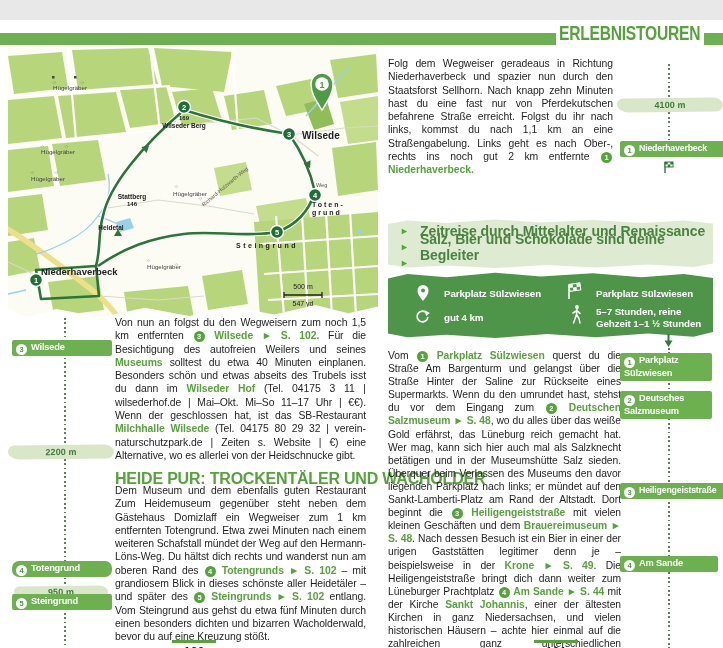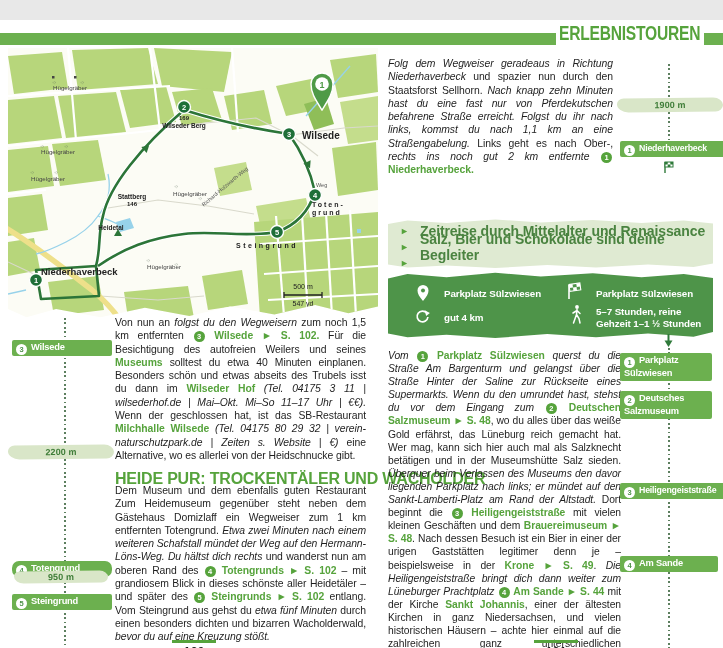--- a/index.html
+++ b/index.html
@@ -15,21 +15,21 @@
 
   
   #map-wrap{position:absolute;left:8px;top:28px;width:370px;height:272px;
             clip-path:polygon(0 0,100% 0,100% 95%,92% 97.5%,83% 94.5%,72% 98%,60% 95%,49% 98.5%,37% 95.5%,25% 99%,13% 96%,5% 99%,0 96%);}
   #map-wrap svg{display:block;}
   .map-lbl{font-family:"Liberation Sans","DejaVu Sans",sans-serif;}
 
   
   .body-text{position:absolute;font-size:10.4px;line-height:13.3px;text-align:justify;
              color:#1e1e1e;letter-spacing:-.05px;}
-  .seg-i{font-style:italic;}
+  .seg-i{}
   .seg-g{color:#56a33c;font-weight:700;}
   .seg-num{display:inline-block;width:11px;height:11px;border-radius:50%;background:#56a33c;
            color:#fff;font-size:7.5px;font-weight:800;line-height:11px;text-align:center;
            font-style:normal;margin:0 1px;vertical-align:0;}
   #left-subhead{position:absolute;left:115px;top:450px;width:255px;font-size:16px;font-weight:800;
                 color:#56a33c;letter-spacing:-.2px;white-space:nowrap;}
 
   
   #tour2-heading{position:absolute;left:388px;top:164px;display:flex;align-items:center;gap:8px;}
   .tour-title{font-size:17.5px;font-weight:800;color:#56a33c;letter-spacing:-.3px;white-space:nowrap;
@@ -227,38 +227,38 @@
   <div class="dotline" style="left:64px;top:298px;height:348px;"></div>
   <div class="stop-bar" style="left:12px;top:320px;width:100px;height:16px;">
     <span class="badge">3</span><span>Wilsede</span>
   </div>
   <div class="dist-band" style="left:8px;top:425px;width:106px;height:14px;">
     <span>2200 m</span>
   </div>
   <div class="stop-bar" style="left:12px;top:541px;width:100px;height:16px;border-radius:7px;">
     <span class="badge">4</span><span>Totengrund</span>
   </div>
-  <div class="dist-band" style="left:14px;top:551px;width:94px;height:12px;">
+  <div class="dist-band" style="left:14px;top:566px;width:94px;height:12px;">
     <span>950 m</span>
   </div>
   <div class="stop-bar" style="left:12px;top:574px;width:100px;height:16px;">
     <span class="badge">5</span><span>Steingrund</span>
   </div>
 
   <div class="body-text" style="left:115px;top:296px;width:251px;"><span class="seg-n">Von nun an </span><span class="seg-i">folgst du den Wegweisern</span><span class="seg-n"> zum noch 1,5 km entfernten </span><span class="seg-num">3</span><span class="seg-g"> Wilsede ► S. 102.</span><span class="seg-n"> Für die Besichtigung des autofreien Weilers und seines </span><span class="seg-g">Museums</span><span class="seg-n"> solltest du etwa 40 Minuten einplanen. Besonders schön und etwas abseits des Trubels isst du dann im </span><span class="seg-g">Wilseder Hof</span><span class="seg-i"> (Tel. 04175 3 11 | wilsederhof.de | Mai–Okt. Mi–So 11–17 Uhr | €€).</span><span class="seg-n"> Wenn der geschlossen hat, ist das SB-Restaurant </span><span class="seg-g">Milchhalle Wilsede</span><span class="seg-i"> (Tel. 04175 80 29 32 | verein-naturschutzpark.de | Zeiten s. Website | €)</span><span class="seg-n"> eine Alternative, wo es allerlei von der Heidschnucke gibt.</span></div>
   <div id="left-subhead">HEIDE PUR: TROCKENTÄLER UND WACHOLDER</div>
   <div class="body-text" style="left:115px;top:464px;width:251px;"><span class="seg-n">Dem Museum und dem ebenfalls guten Restaurant Zum Heidemuseum gegenüber steht neben dem Gästehaus Domizlaff ein Wegweiser zum 1 km entfernten Totengrund. </span><span class="seg-i">Etwa zwei Minuten nach einem weiteren Schafstall mündet der Weg auf den Hermann-Löns-Weg. Du hältst dich rechts</span><span class="seg-n"> und wanderst nun am oberen Rand des </span><span class="seg-num">4</span><span class="seg-g"> Totengrunds ► S. 102</span><span class="seg-n"> – mit grandiosem Blick in dieses schönste aller Heidetäler – und später des </span><span class="seg-num">5</span><span class="seg-g"> Steingrunds ► S. 102</span><span class="seg-n"> entlang. Vom Steingrund aus gehst du </span><span class="seg-i">etwa fünf Minuten</span><span class="seg-n"> durch einen besonders dichten und bizarren Wacholderwald, </span><span class="seg-i">bevor du auf eine Kreuzung stößt.</span></div>
   <div class="pg-line" style="left:172px;top:620px;width:44px;"></div>
   <div class="pg-num" style="left:172px;top:625px;">160</div>
 
   <div class="body-text" style="left:388px;top:37px;width:225px;"><span class="seg-i">Folg dem Wegweiser geradeaus in Richtung Niederhaverbeck</span><span class="seg-n"> und spazier nun durch den Staatsforst Sellhorn. </span><span class="seg-i">Nach knapp zehn Minuten hast du eine fast nur von Pferdekutschen befahrene Straße erreicht. Folgst du ihr nach links, kommst du nach 1,1 km an eine Straßengabelung.</span><span class="seg-n"> Links geht es nach Ober-, </span><span class="seg-i">rechts ins noch gut 2 km entfernte</span><span class="seg-n"> </span><span class="seg-num">1</span><span class="seg-g"> Niederhaverbeck.</span></div>
 
   <div class="dotline" style="left:668px;top:44px;height:76px;"></div>
   <div class="dist-band" style="left:617px;top:78px;width:106px;height:14px;">
-    <span>1900 m</span>
+    <span>4100 m</span>
   </div>
   <div class="stop-bar" style="left:620px;top:121px;width:117px;height:16px;font-size:8.8px;">
     <span class="badge">1</span><span>Niederhaverbeck</span>
   </div>
   <svg style="position:absolute;left:662px;top:140px;" width="13" height="14" viewBox="0 0 13 14">
     <path d="M 3,2 L 3,13" stroke="#2f7a3a" stroke-width="1.4"></path>
     <rect x="3" y="2" width="8" height="5" fill="#fff" stroke="#2f7a3a" stroke-width="1"></rect>
     <rect x="3" y="2" width="2.7" height="2.5" fill="#2f7a3a"></rect>
     <rect x="8.3" y="2" width="2.7" height="2.5" fill="#2f7a3a"></rect>
     <rect x="5.7" y="4.5" width="2.7" height="2.5" fill="#2f7a3a"></rect>

